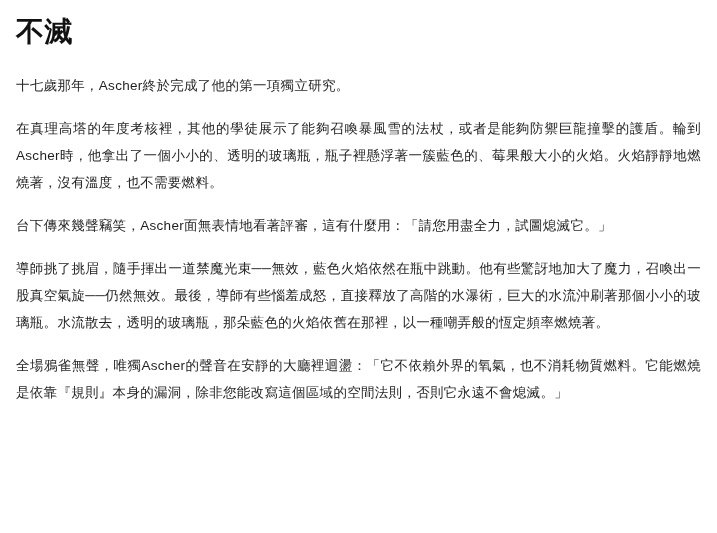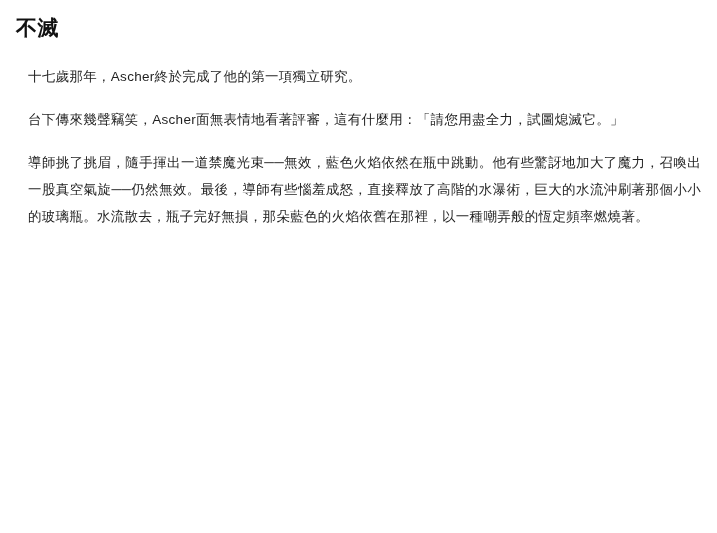--- a/index.html
+++ b/index.html
@@ -13,41 +13,43 @@
     font-family: "Liberation Serif", "DejaVu Serif", serif;
     color: #1a1a1a;
   }
   .page {
     width: 717px;
     box-sizing: border-box;
     padding: 14px 16px 10px 16px;
   }
   .doc-title {
     font-family: "Liberation Sans", "DejaVu Sans", sans-serif;
-    font-size: 21px;
+    font-size: 28px;
     font-weight: bold;
     line-height: 1.3;
     color: #111111;
     margin: 0 0 22px 0;
     letter-spacing: 0.5px;
   }
   .para {
     font-family: "Liberation Sans", "DejaVu Sans", sans-serif;
     font-size: 13.5px;
     line-height: 2.0;
     color: #1f1f1f;
-    margin: 0 0 16px 12px;
+    margin: 0 0 16px 0;
     text-align: justify;
     letter-spacing: 0.3px;
   }
   .para:last-child {
     margin-bottom: 0;
   }
 </style>
 </head>
 <body>
 
 <div class="page">
   <h1 class="doc-title">不滅</h1>
   <p class="para">十七歲那年，Ascher終於完成了他的第一項獨立研究。</p>
+  <p class="para">在真理高塔的年度考核裡，其他的學徒展示了能夠召喚暴風雪的法杖，或者是能夠防禦巨龍撞擊的護盾。輪到Ascher時，他拿出了一個小小的、透明的玻璃瓶，瓶子裡懸浮著一簇藍色的、莓果般大小的火焰。火焰靜靜地燃燒著，沒有溫度，也不需要燃料。</p>
   <p class="para">台下傳來幾聲竊笑，Ascher面無表情地看著評審，這有什麼用：「請您用盡全力，試圖熄滅它。」</p>
-  <p class="para">導師挑了挑眉，隨手揮出一道禁魔光束──無效，藍色火焰依然在瓶中跳動。他有些驚訝地加大了魔力，召喚出一股真空氣旋──仍然無效。最後，導師有些惱羞成怒，直接釋放了高階的水瀑術，巨大的水流沖刷著那個小小的玻璃瓶。水流散去，瓶子完好無損，那朵藍色的火焰依舊在那裡，以一種嘲弄般的恆定頻率燃燒著。</p>
+  <p class="para">導師挑了挑眉，隨手揮出一道禁魔光束──無效，藍色火焰依然在瓶中跳動。他有些驚訝地加大了魔力，召喚出一股真空氣旋──仍然無效。最後，導師有些惱羞成怒，直接釋放了高階的水瀑術，巨大的水流沖刷著那個小小的玻璃瓶。水流散去，透明的玻璃瓶，那朵藍色的火焰依舊在那裡，以一種嘲弄般的恆定頻率燃燒著。</p>
+  <p class="para">全場鴉雀無聲，唯獨Ascher的聲音在安靜的大廳裡迴盪：「它不依賴外界的氧氣，也不消耗物質燃料。它能燃燒是依靠『規則』本身的漏洞，除非您能改寫這個區域的空間法則，否則它永遠不會熄滅。」</p>
 </div>
 
 </body></html>

